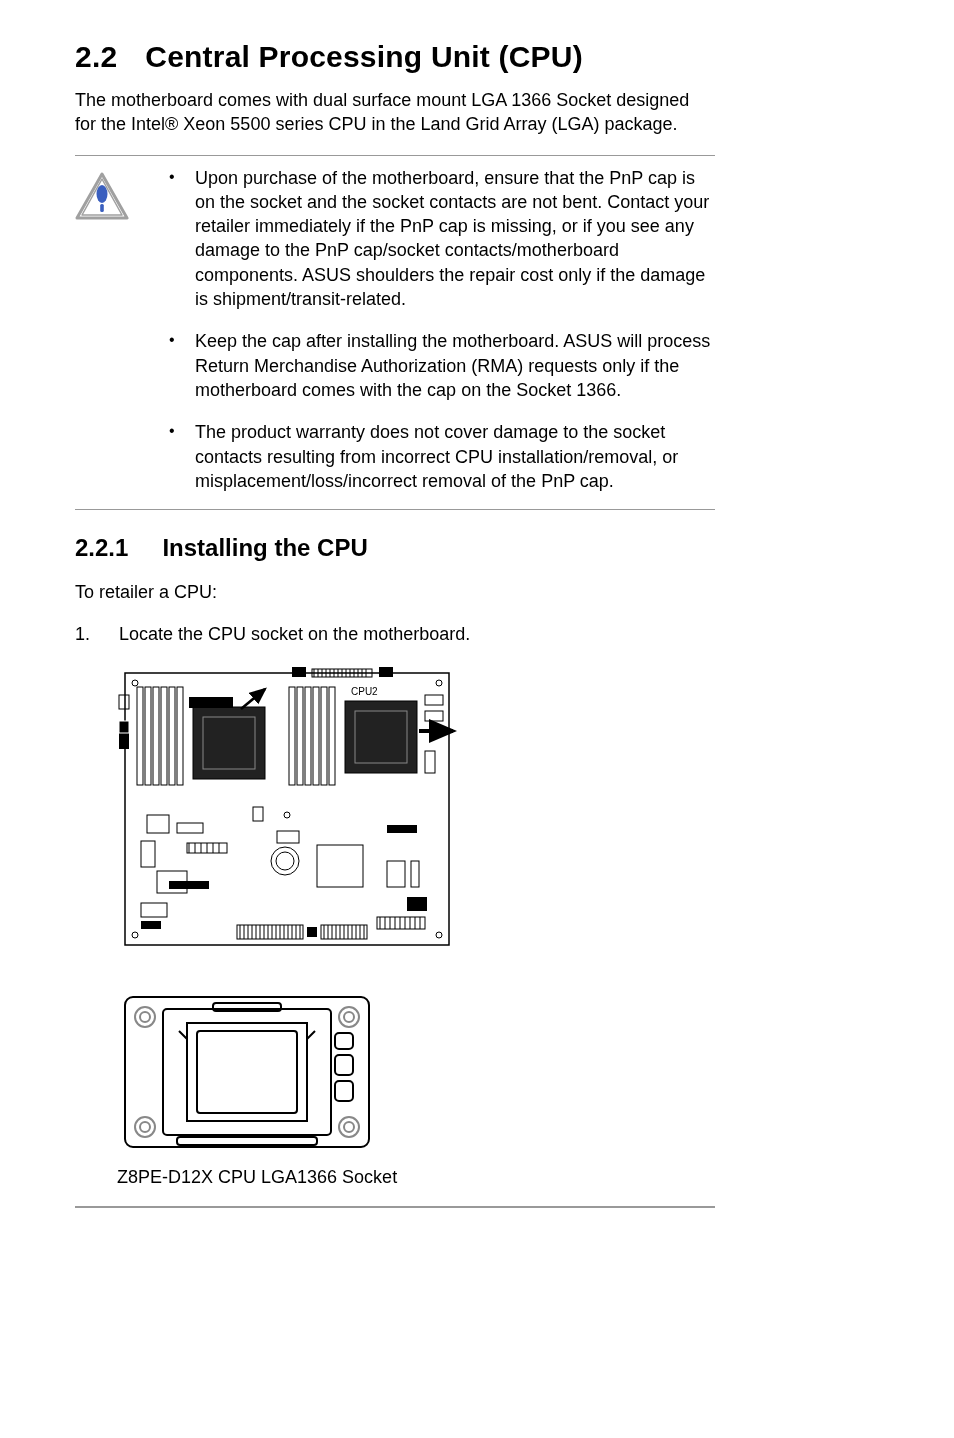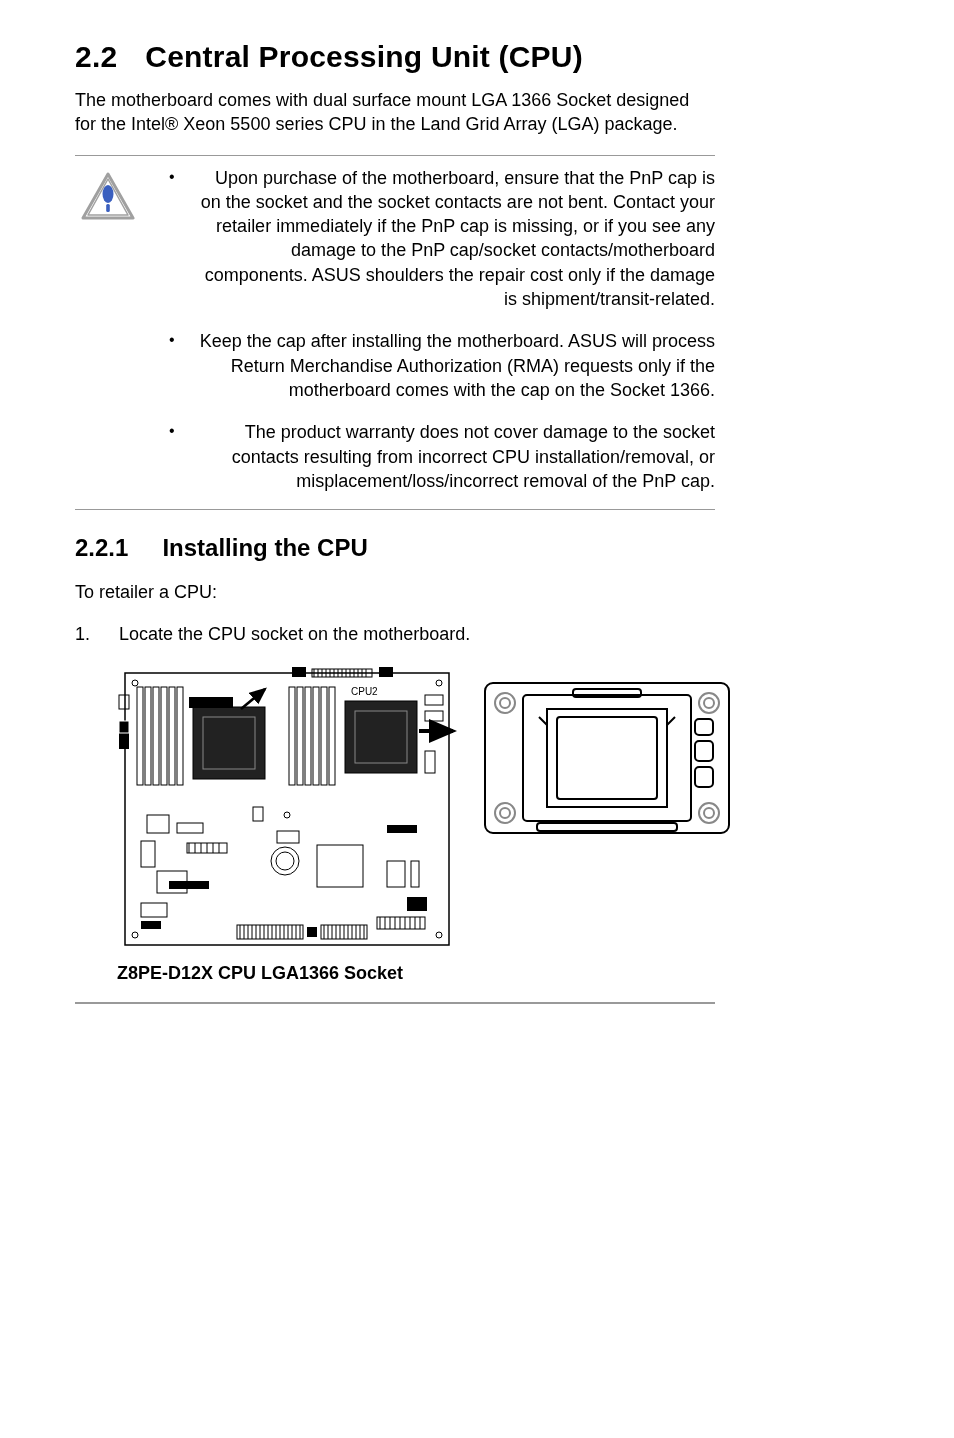--- a/index.html
+++ b/index.html
@@ -30,21 +30,20 @@
   }
   hr.thin {
     border: none;
     border-top: 1px solid #999;
     margin: 0;
   }
   .callout {
     display: flex;
     gap: 24px;
     padding: 10px 0 10px 0;
-    text-align: right;
   }
   .callout .icon {
     flex: 0 0 60px;
     padding-top: 6px;
   }
   .callout .content {
     flex: 1;
   }
   .callout ul {
     list-style: none;
@@ -87,26 +86,27 @@
   .steps li .n {
     position: absolute;
     left: 0;
     top: 0;
   }
   .diagram-row {
     display: flex;
     align-items: flex-start;
     gap: 20px;
     margin: 8px 0 4px 42px;
+    flex-direction: column;
   }
   .mobo-svg { flex: 0 0 auto; }
   .socket-svg { flex: 0 0 auto; margin-top: 10px; }
   .diagram-caption {
     font-family: Arial, Helvetica, sans-serif;
-    font-weight: bold;
+    font-weight: normal;
     font-size: 18px;
     margin: 2px 0 18px 42px;
   }
   .note {
     display: flex;
     gap: 24px;
     padding: 10px 0;
   }
   .note .icon { flex: 0 0 60px; padding-top: 2px; }
   .note .content {

